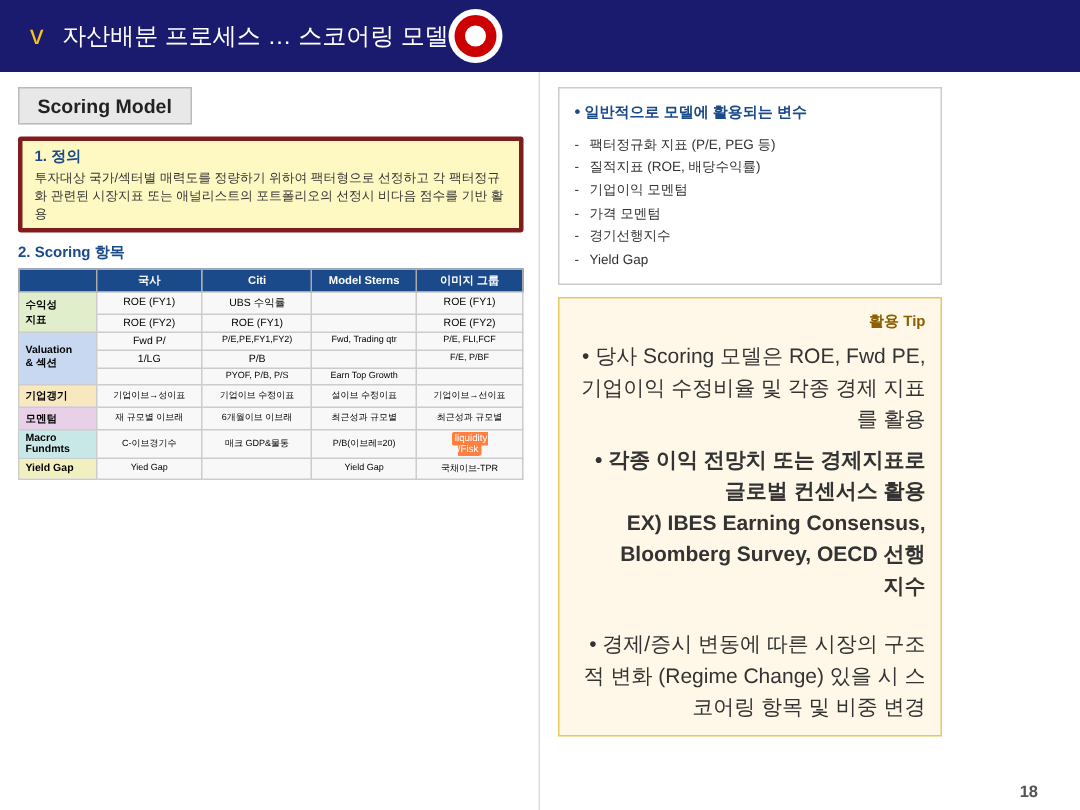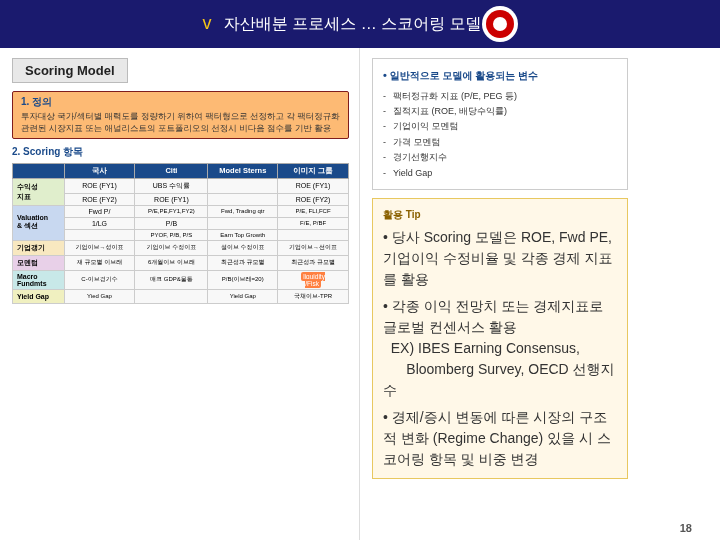--- a/index.html
+++ b/index.html
@@ -11,21 +11,21 @@
       overflow: hidden;
       position: relative;
     }
 
     
     .header {
       background: #1a1a6e;
       color: #fff;
       display: flex;
       align-items: center;
-      justify-content: center;
+      justify-content: flex-start;
       padding: 12px 20px;
       height: 48px;
     }
     .header-bullet {
       color: #f5c518;
       margin-right: 8px;
       font-size: 18px;
     }
     .header-logo {
       width: 36px;
@@ -75,22 +75,22 @@
       display: inline-block;
       padding: 4px 12px;
       font-size: 13px;
       font-weight: bold;
       margin-bottom: 8px;
       color: #222;
     }
 
     
     .section-1 {
-      background: #fdba74;
-      border: 1px solid #7f1d1d;
+      background: #fef9c3;
+      border: 3px solid #7f1d1d;
       padding: 3px 8px;
       font-size: 9px;
       color: #333;
       margin-bottom: 6px;
       border-radius: 2px;
     }
     .section-1-title {
       font-size: 10px;
       font-weight: bold;
       margin-bottom: 2px;
@@ -221,20 +221,21 @@
     .info-box ul li::before {
       content: '-';
       position: absolute;
       left: 0;
     }
 
     .tip-box {
       background: #fff8e8;
       border: 1px solid #e8c860;
       padding: 8px 10px;
+      text-align: right;
     }
     .tip-title {
       font-size: 10px;
       font-weight: bold;
       color: #8a6000;
       margin-bottom: 4px;
     }
     .tip-text {
       font-size: 14px;
       line-height: 1.5;
@@ -377,21 +378,21 @@
         <li>경기선행지수</li>
         <li>Yield Gap</li>
       </ul>
     </div>
 
     <div class="tip-box info-box">
       <div class="tip-title">활용 Tip</div>
       <p class="tip-text" style="margin-bottom:6px;">
         • <span>당사 Scoring 모델은 ROE, Fwd PE, 기업이익 수정비율 및 각종 경제 지표를 활용</span>
       </p>
-      <p class="tip-text" style="margin-bottom:6px;">
+      <p class="tip-text" style="margin-bottom:18px;font-weight:bold;">
         • 각종 이익 전망치 또는 경제지표로 글로벌 컨센서스 활용<br>
         &nbsp;&nbsp;EX) IBES Earning Consensus,<br>
         &nbsp;&nbsp;&nbsp;&nbsp;&nbsp;&nbsp;Bloomberg Survey, OECD 선행지수
       </p>
       <p class="tip-text">
         • 경제/증시 변동에 따른 시장의 구조적 변화 (Regime Change) 있을 시 스코어링 항목 및 비중 변경
       </p>
     </div>
 
   </div>

